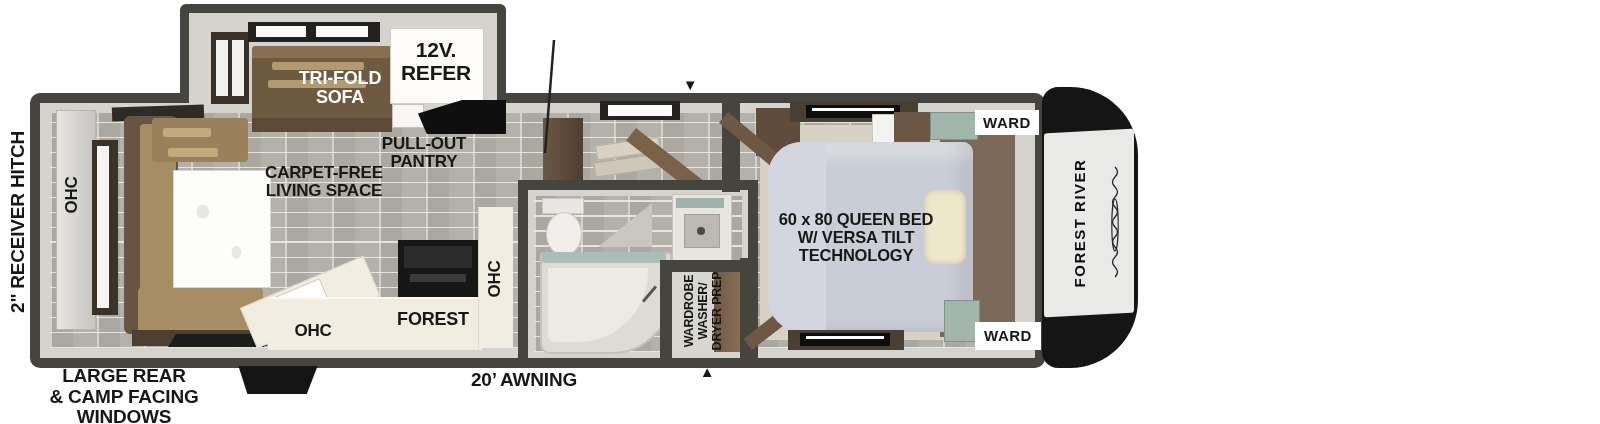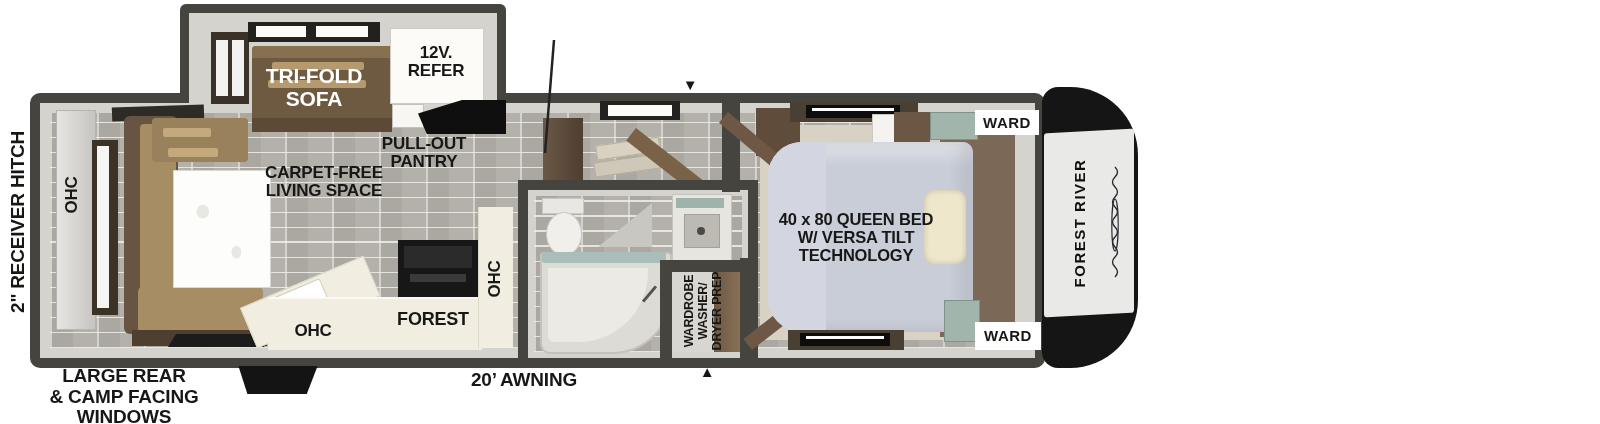--- a/index.html
+++ b/index.html
@@ -133,24 +133,24 @@
 
   <svg class="abs" style="left:0;top:0;pointer-events:none;" width="1600" height="424" viewBox="0 0 1600 424">
     <line x1="554" y1="40" x2="545" y2="153" stroke="#222" stroke-width="2.5"></line>
   </svg>
 
   <div class="vlbl" style="left:18px;top:222px;font-size:19px;">2" RECEIVER HITCH</div>
 
 
   <div class="lbl" style="left:690px;top:85px;font-size:15px;">▼</div>
 
-  <div class="lbl white" style="left:314px;top:88px;font-size:21px;">TRI-FOLD
+  <div class="lbl white" style="left:340px;top:88px;font-size:18px;">TRI-FOLD
 SOFA</div>
 
-  <div class="lbl" style="left:436px;top:62px;font-size:17px;">12V.
+  <div class="lbl" style="left:436px;top:62px;font-size:21px;">12V.
 REFER</div>
 
   <div class="lbl" style="left:324px;top:182px;font-size:17px;">CARPET-FREE
 LIVING SPACE</div>
 
   <div class="lbl" style="left:424px;top:153px;font-size:17px;">PULL-OUT
 PANTRY</div>
 
   <div class="vlbl" style="left:72px;top:195px;font-size:17px;">OHC</div>
 
@@ -158,21 +158,21 @@
 
   <div class="lbl" style="left:433px;top:320px;font-size:18px;">FOREST</div>
 
   <div class="vlbl" style="left:495px;top:279px;font-size:17px;">OHC</div>
 
 
   <div class="vlbl" style="left:704px;top:311px;font-size:12.5px;">WARDROBE
 WASHER/
 DRYER PREP</div>
 
-  <div class="lbl" style="left:856px;top:238px;font-size:16.5px;">40 x 80 QUEEN BED
+  <div class="lbl" style="left:856px;top:238px;font-size:16.5px;">60 x 80 QUEEN BED
 W/ VERSA TILT
 TECHNOLOGY</div>
 
   <div class="lbl" style="left:1007px;top:123px;font-size:15px;letter-spacing:.5px;">WARD</div>
   <div class="lbl" style="left:1008px;top:336px;font-size:15px;letter-spacing:.5px;">WARD</div>
 
   <div class="lbl" style="left:124px;top:397px;font-size:19px;">LARGE REAR
 &amp; CAMP FACING
 WINDOWS</div>
 

